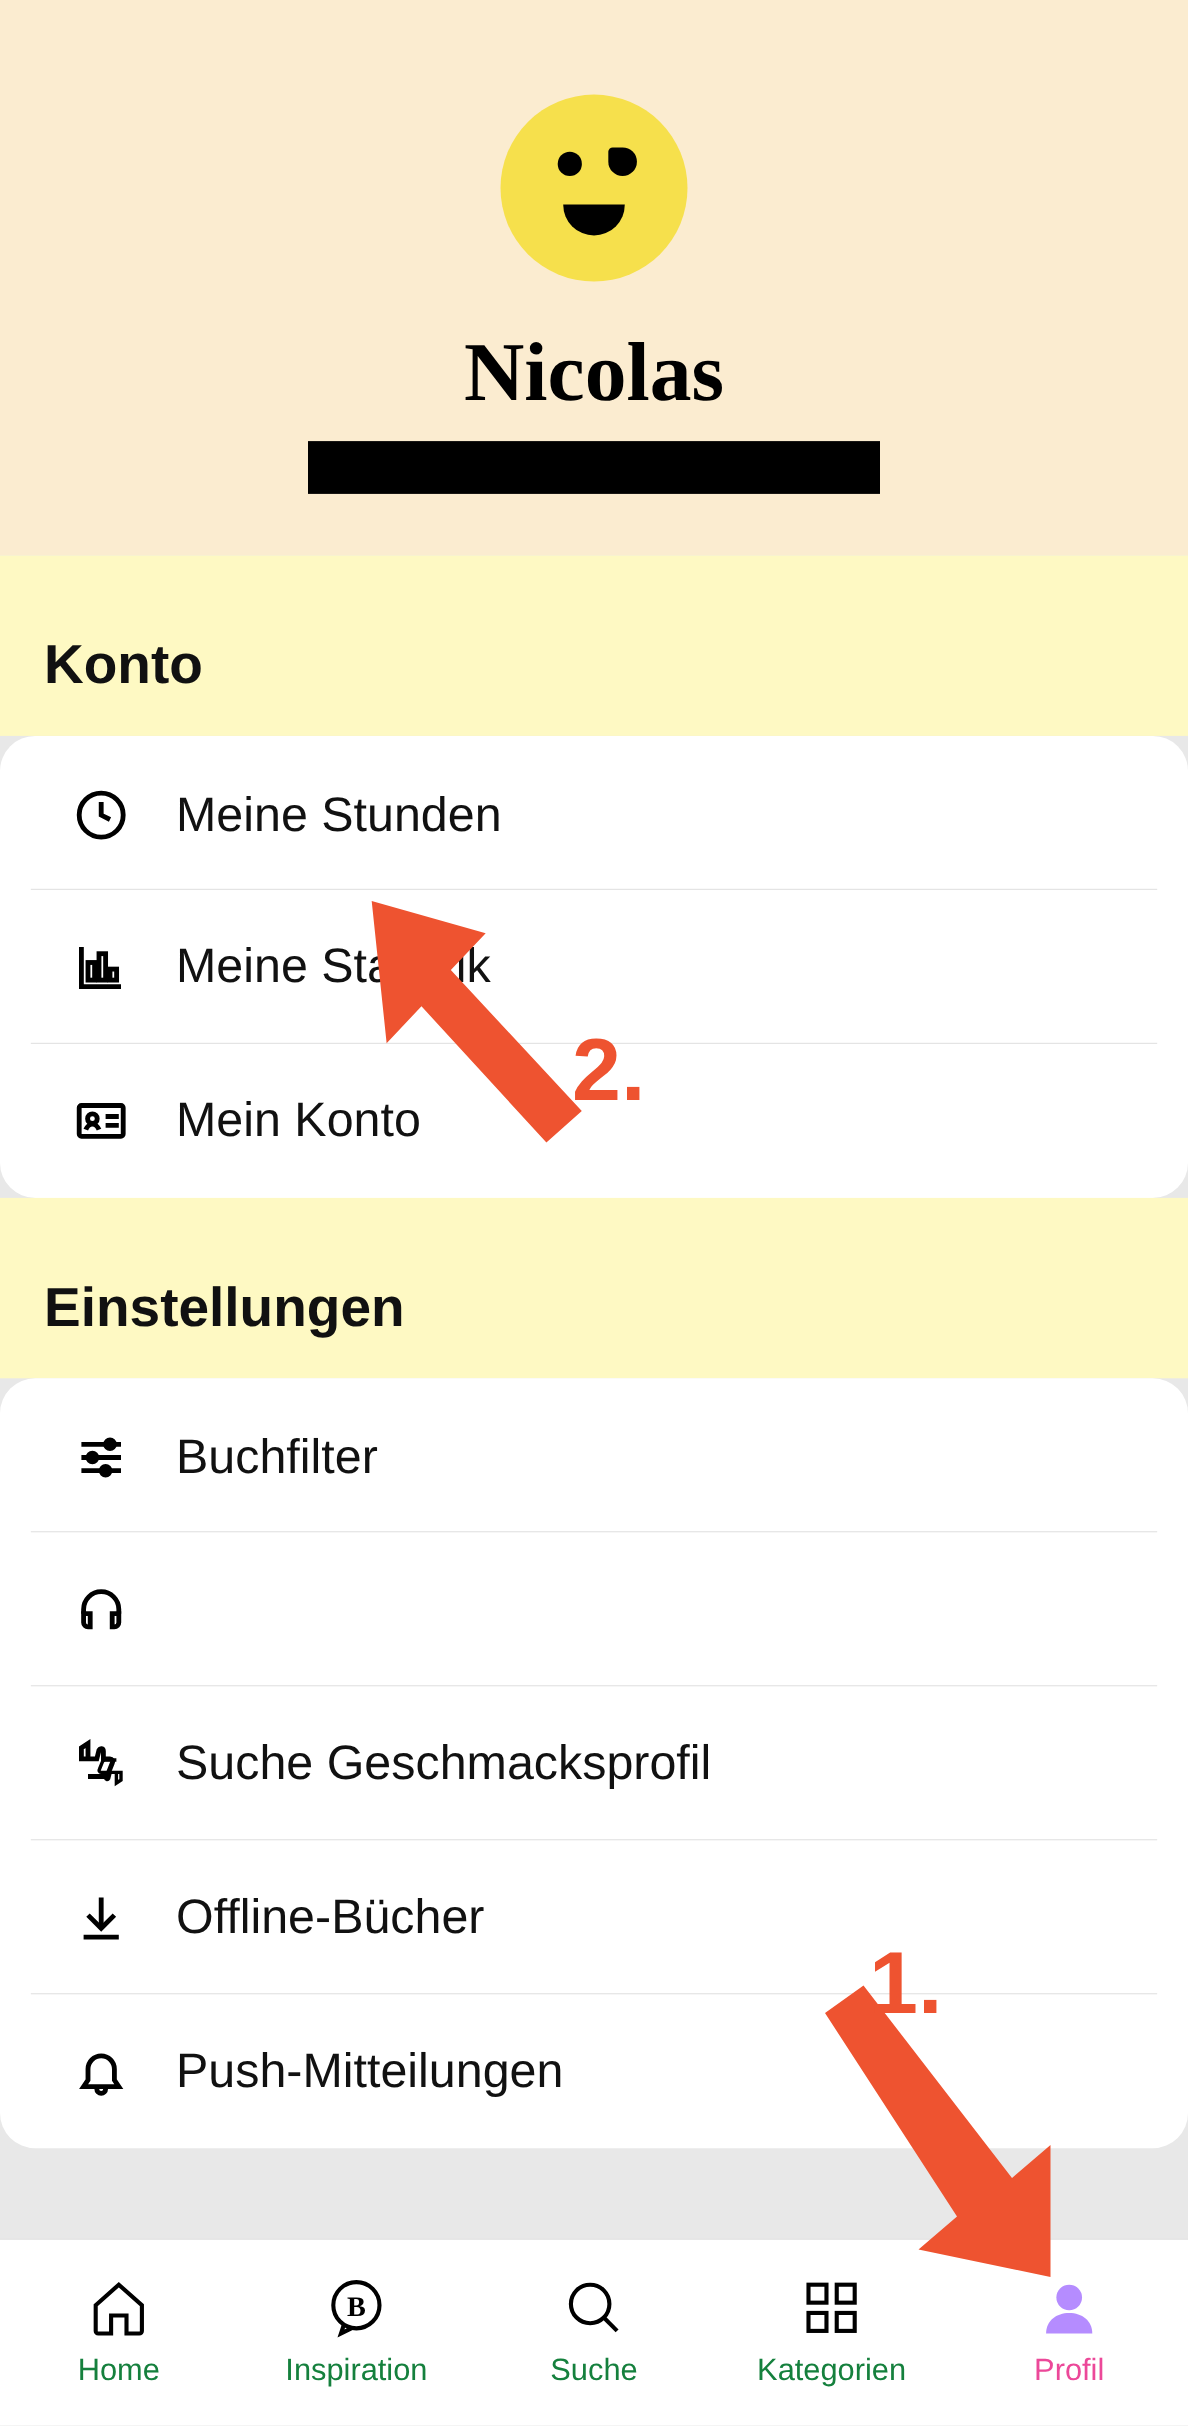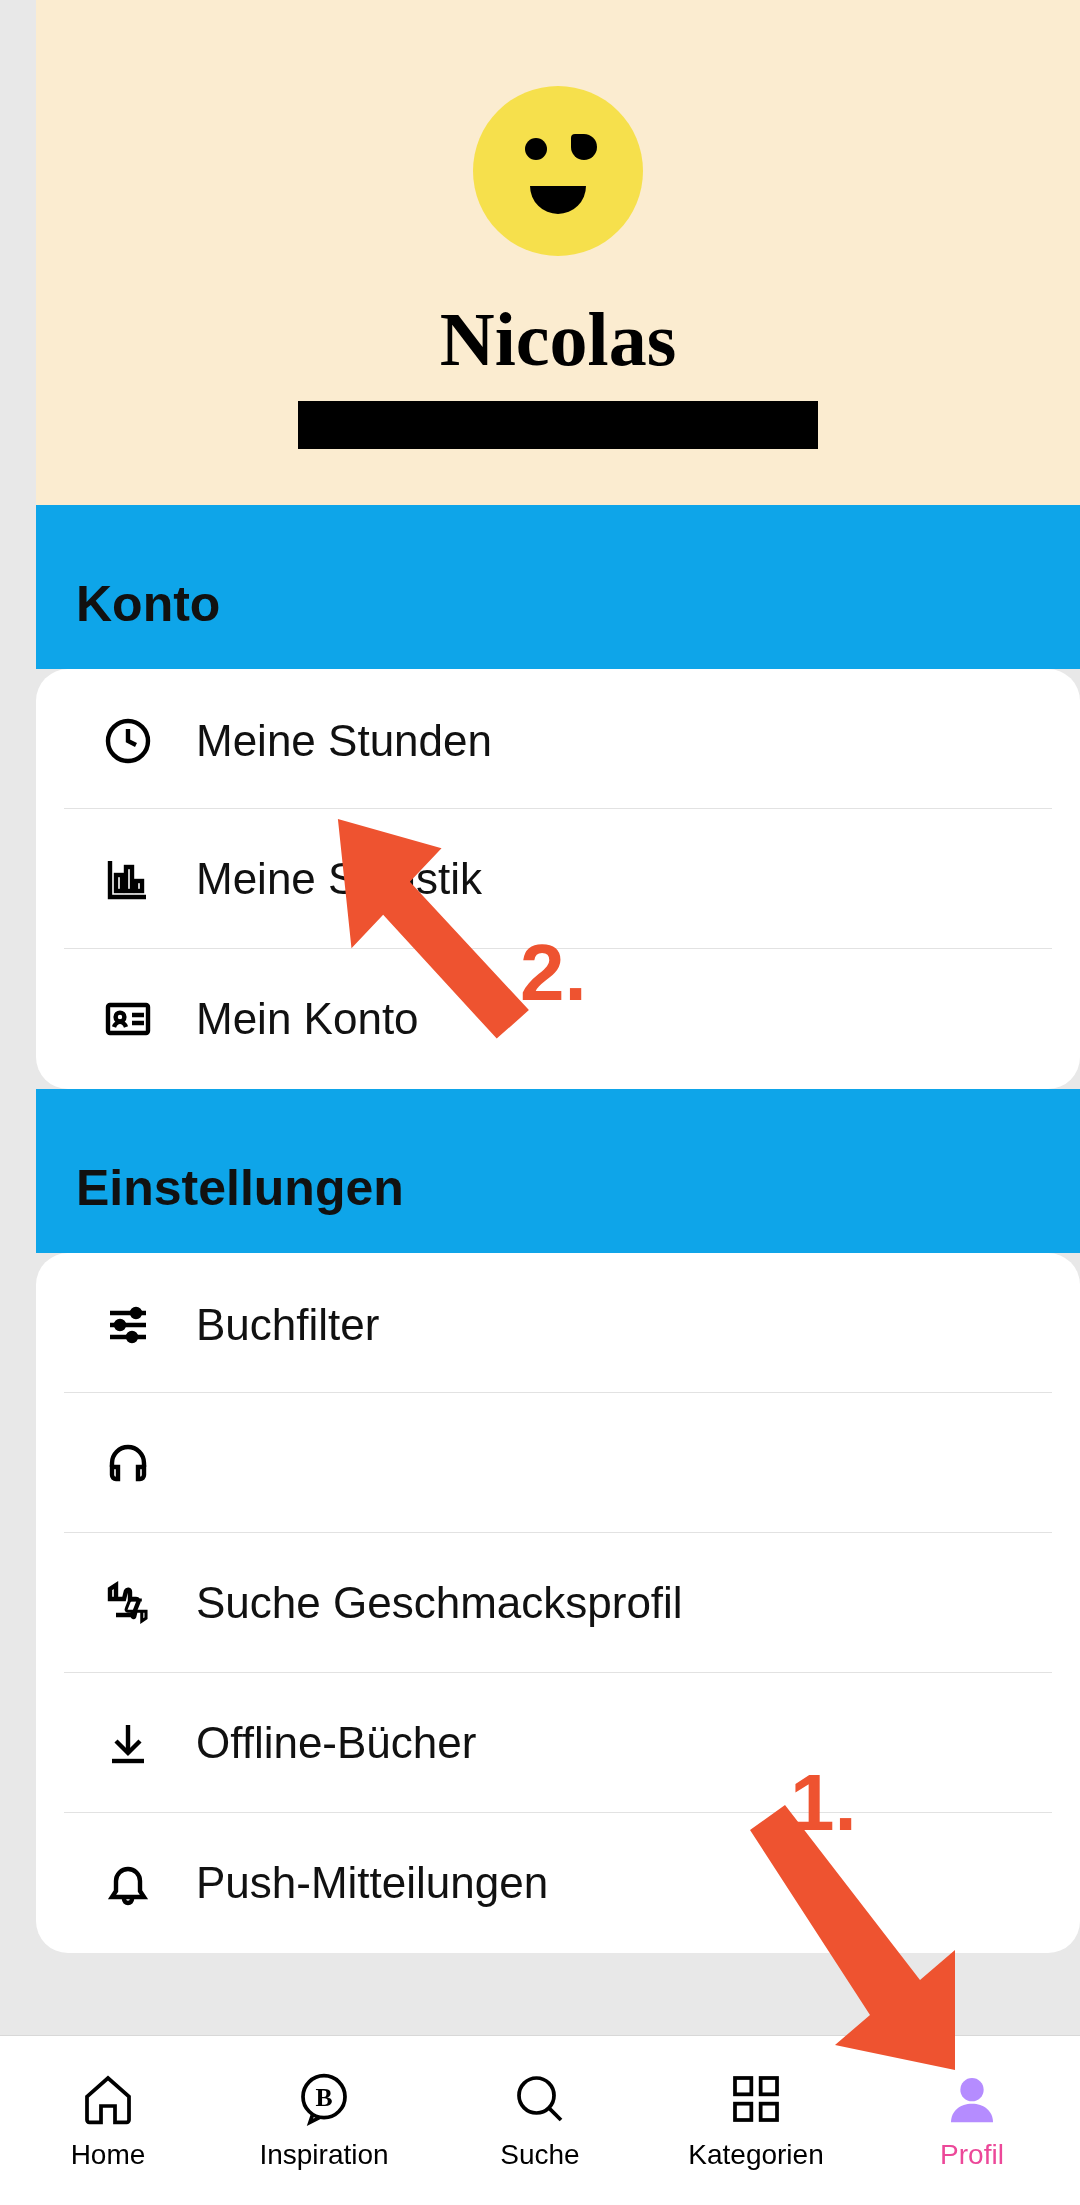--- a/index.html
+++ b/index.html
@@ -52,21 +52,21 @@
     color: #000;
     margin-bottom: 18px;
   }
   .redacted {
     width: 520px;
     height: 48px;
     background: #000;
   }
 
   .section-header {
-    background: #0ea5e9;
+    background: #fef9c3;
     padding: 70px 40px 36px 40px;
   }
   .section-header h2 {
     font-size: 50px;
     font-weight: 800;
     color:#111;
   }
 
   .list {
     background: #fff;
@@ -108,42 +108,41 @@
   }
   .nav-item {
     flex:1;
     display:flex;
     flex-direction:column;
     align-items:center;
     justify-content:center;
     gap:8px;
   }
   .nav-item svg { width:56px; height:56px; }
-  .nav-label { font-size: 28px; font-weight:500; color:#000000;}
+  .nav-label { font-size: 28px; font-weight:500; color:#15803d;}
   .nav-item.active .nav-label { color:#ec4899; }
 
   
   .annotation {
     position:absolute;
     pointer-events:none;
   }
   .annotation svg { overflow:visible; }
   .ann-text {
     font-size: 80px;
     font-weight: 800;
     fill: #ee5330;
   }
 
   .content-area {
     position:absolute;
     top:0; left:0; right:0;
     height: 2035px;
     overflow:hidden;
     background:#e8e8e8;
-    margin-left:36px;
   }
 </style>
 </head>
 <body>
 
 <div class="content-area">
 
 <div class="header">
   <div class="avatar">
     <div class="eye-left"></div>

